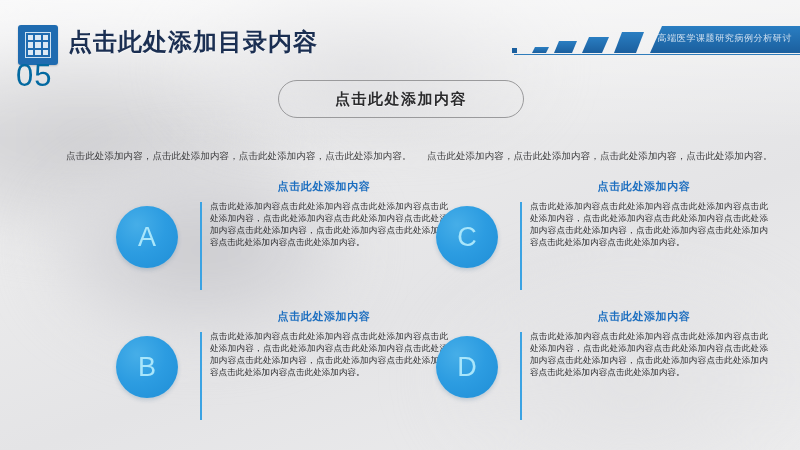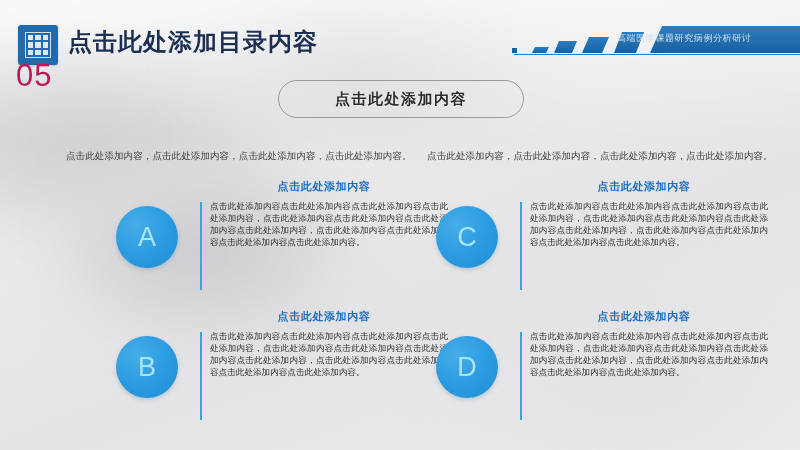--- a/index.html
+++ b/index.html
@@ -70,21 +70,21 @@
     grid-template-rows:repeat(3,1fr);
     gap:2px;
     border:1px solid #cfe2f2;
     padding:2px;
   }
   .grid-icon .cell { background:#dce9f5; }
 
   .slide-number {
     position:absolute; left:16px; top:60px;
     font-size:31px;
-    color:#be185d;
+    color:#0369a1;
     font-weight:300;
     letter-spacing:1px;
     line-height:1;
     font-family:"Liberation Sans",sans-serif;
   }
 
   .slide-title {
     position:absolute; left:68px; top:26px;
     font-size:24px;
     font-weight:bold;
@@ -94,21 +94,21 @@
     text-shadow:0 1px 1px rgba(255,255,255,.6);
   }
 
   
   .ribbon { position:absolute; right:0; top:26px; width:290px; height:36px; }
   .ribbon svg { display:block; }
   .ribbon-text {
     position:absolute;
     right:8px; top:5px;
     width:175px;
-    text-align:left;
+    text-align:right;
     font-size:9px;
     color:#cfe0f0;
     letter-spacing:.6px;
     line-height:14px;
     white-space:nowrap;
   }
 
   
   .pill {
     position:absolute;

